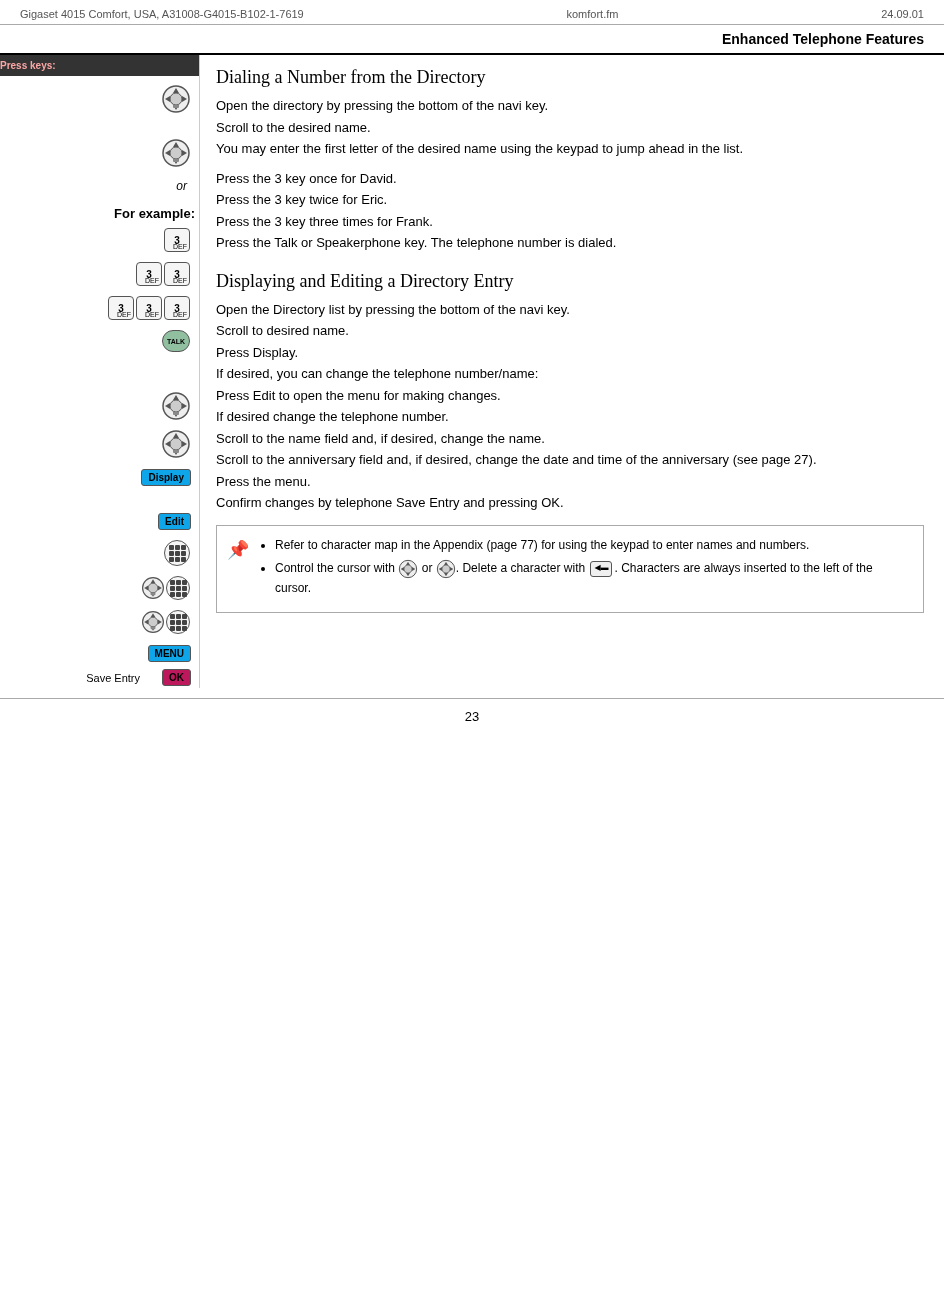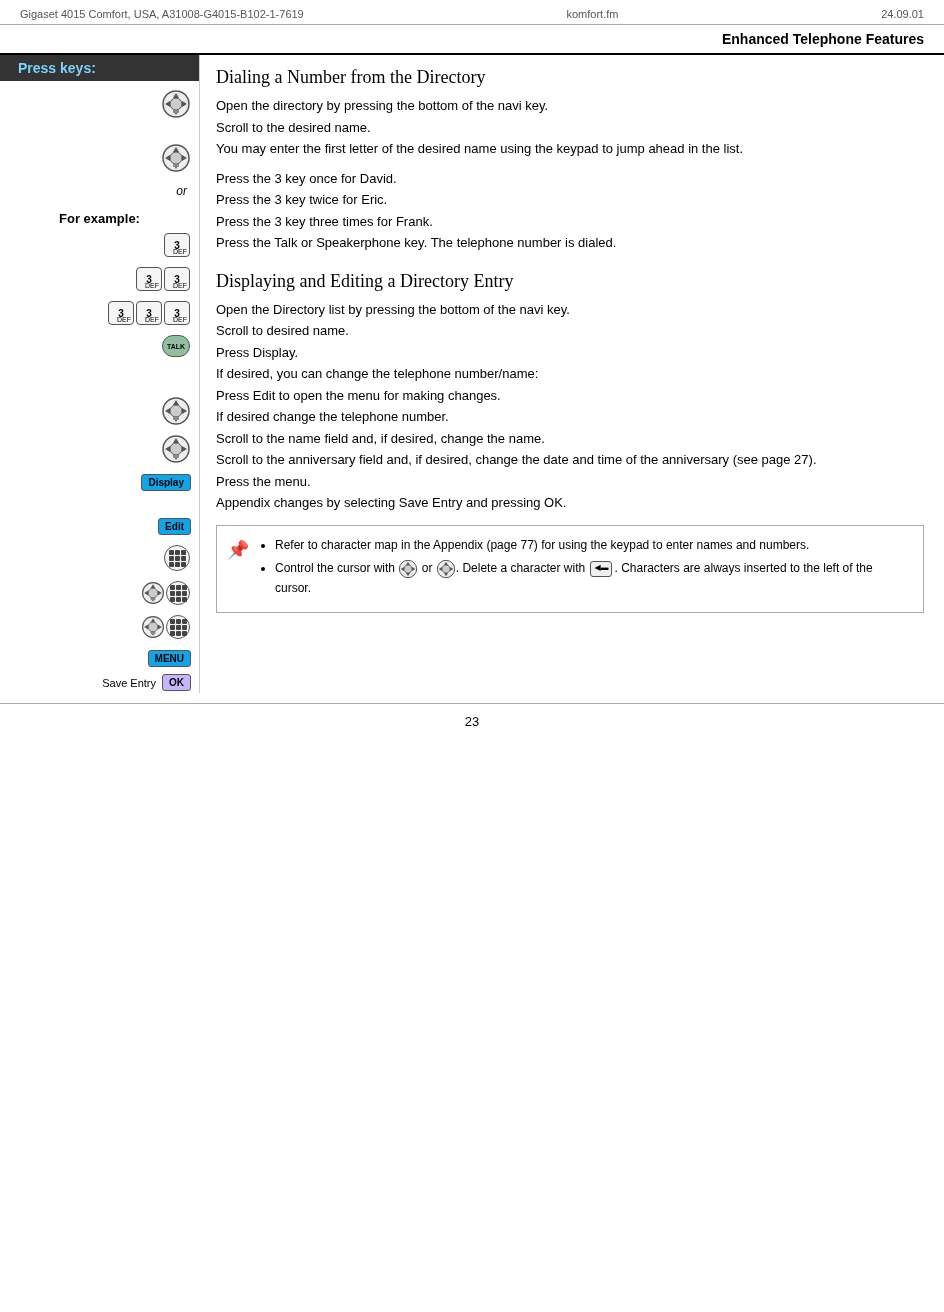--- a/index.html
+++ b/index.html
@@ -44,24 +44,24 @@
     .left-col {
       width: 200px;
       min-width: 200px;
       border-right: 1px solid #ccc;
       padding: 0;
       flex-shrink: 0;
     }
 
     .press-keys-header {
       background: #333;
-      color: #7dd3fc;
-      font-weight: bold;
-      font-size: 14px;
-      padding: 5px 18px;
+      color: #fca5a5;
+      font-weight: bold;
+      font-size: 10px;
+      padding: 5px 0;
       margin-bottom: 4px;
     }
 
     .key-row {
       display: flex;
       justify-content: flex-end;
       align-items: center;
       padding: 4px 8px;
       min-height: 28px;
     }
@@ -129,48 +129,48 @@
       margin: 1px;
     }
 
     .or-label {
       font-size: 12px;
       margin-right: 4px;
       font-style: italic;
     }
 
     .for-example-label {
-      text-align: center;
+      text-align: right;
       font-weight: bold;
       font-size: 13px;
       padding: 6px 4px 2px 4px;
     }
 
     .save-entry-row {
       display: flex;
       justify-content: flex-end;
       align-items: center;
       padding: 2px 8px;
-      gap: 4px;
+      gap: 20px;
     }
 
     .save-entry-text {
       font-size: 11px;
       margin-right: 2px;
     }
 
     .key-ok {
       display: inline-flex;
       align-items: center;
       justify-content: center;
       padding: 2px 6px;
       border: 1.5px solid #555;
       border-radius: 3px;
       font-size: 10px;
-      background: #c4b5fd;
+      background: #be185d;
       font-weight: bold;
     }
 
     .left-spacer {
       height: 16px;
     }
 
     
     .right-col {
       flex: 1;
@@ -464,21 +464,21 @@
 
     <p class="content-text">Open the Directory list by pressing the bottom of the navi key.</p>
     <p class="content-text">Scroll to desired name.</p>
     <p class="content-text">Press Display.</p>
     <p class="content-text">If desired, you can change the telephone number/name:</p>
     <p class="content-text">Press Edit to open the menu for making changes.</p>
     <p class="content-text">If desired change the telephone number.</p>
     <p class="content-text">Scroll to the name field and, if desired, change the name.</p>
     <p class="content-text">Scroll to the anniversary field and, if desired, change the date and time of the anniversary (see page 27).</p>
     <p class="content-text">Press the menu.</p>
-    <p class="content-text">Appendix changes by selecting Save Entry and pressing OK.</p>
+    <p class="content-text">Confirm changes by telephone Save Entry and pressing OK.</p>
 
     <div class="note-box">
       <span class="note-icon">📌</span>
       <div class="note-content">
         <ul>
           <li>Refer to character map in the Appendix (page 77) for using the keypad to enter names and numbers.</li>
           <li>Control the cursor with
             <span style="display:inline-flex;align-items:center;vertical-align:middle;">
               <svg width="20" height="20" viewBox="0 0 30 30" xmlns="http://www.w3.org/2000/svg">
                 <circle cx="15" cy="15" r="13" fill="#eee" stroke="#555" stroke-width="1.5"></circle>

